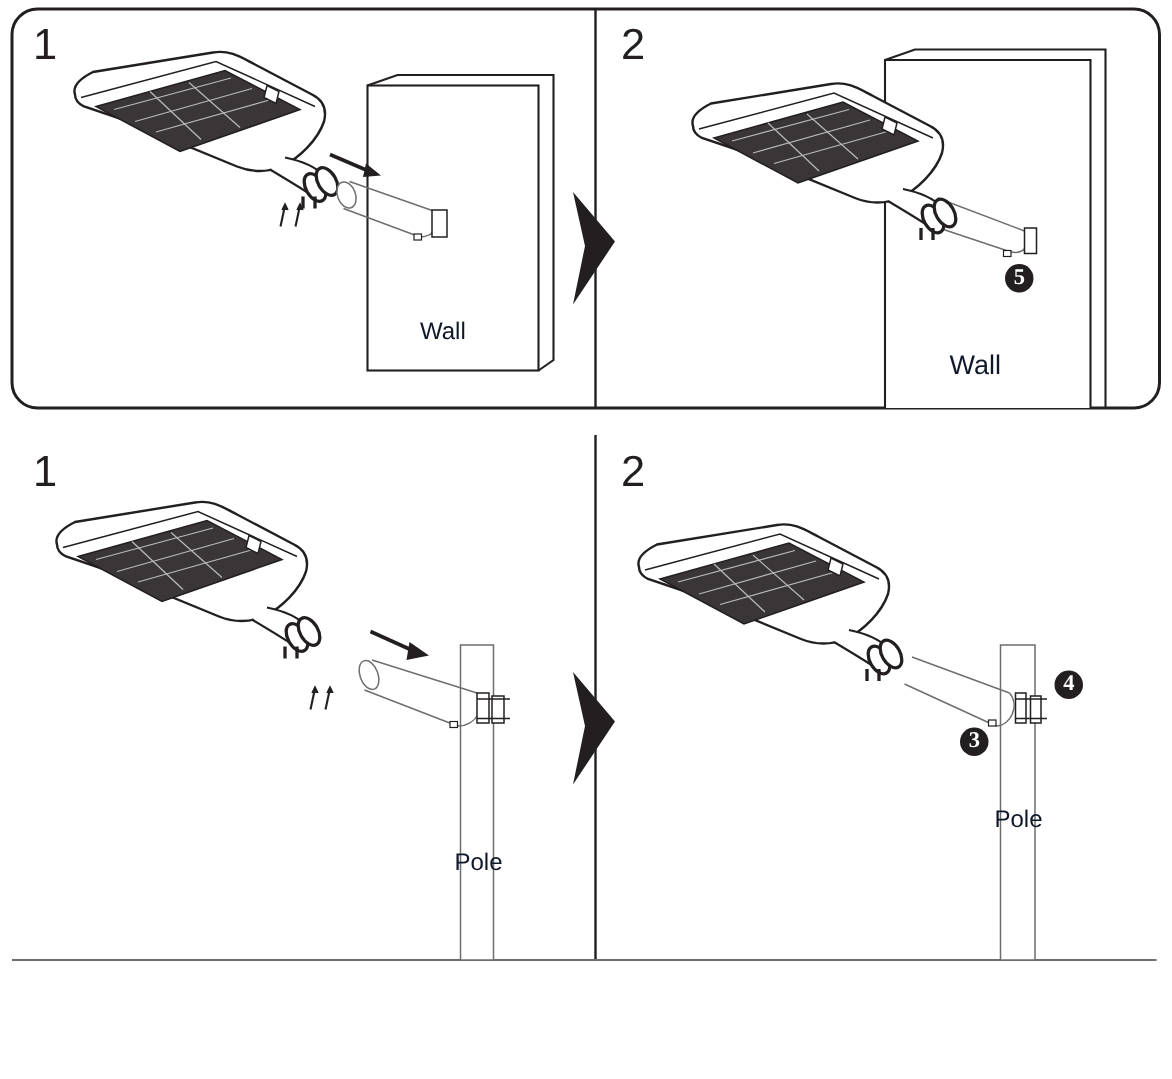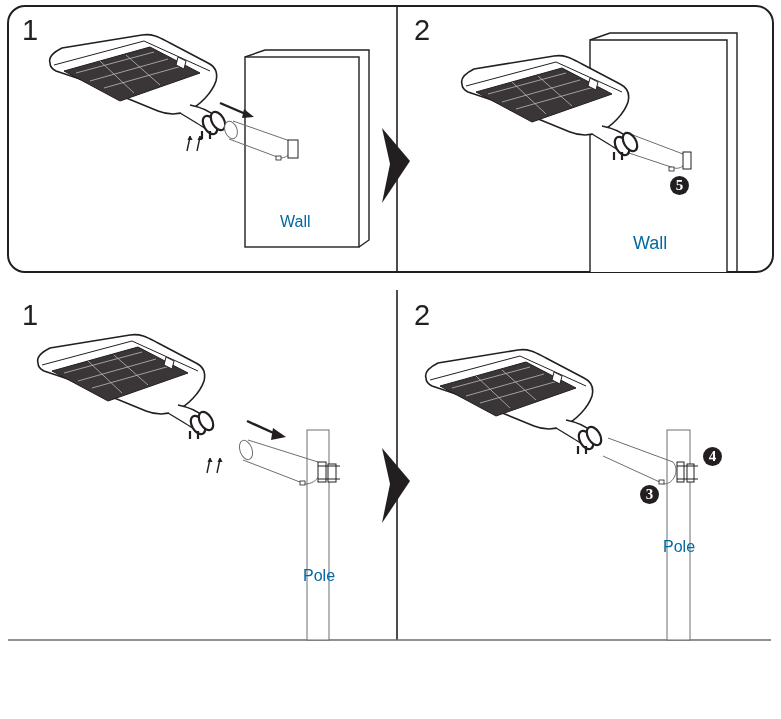--- a/index.html
+++ b/index.html
@@ -1,21 +1,21 @@
 <!DOCTYPE html>
 <html><head>
 <meta charset="utf-8">
 <style>
   html, body { margin:0; padding:0; background:#fff; }
   body { width:781px; height:719px; position:relative; overflow:hidden; font-family:"Liberation Sans", sans-serif; color:#231f20; }
   .panel { position:absolute; border:2px solid #231f20; border-radius:18px; box-sizing:border-box; background:#fff; }
   #panel-wall { left:7px; top:5px; width:767px; height:268px; }
   svg { position:absolute; left:0; top:0; overflow:visible; }
   .step-num { position:absolute; font-size:29px; font-weight:400; color:#231f20; }
-  .lbl { position:absolute; font-size:16px; color:#0369a1; }
+  .lbl { position:absolute; font-size:16px; color:#0f172a; }
   .callout { position:absolute; width:19px; height:19px; border-radius:50%; background:#231f20; color:#fff; font-family:"Liberation Serif", serif; font-size:15px; font-weight:700; text-align:center; line-height:19px; }
 </style>
 </head>
 <body>
 
 <div class="panel" id="panel-wall"></div>
 <svg width="781" height="719">
   <defs>
     <g id="lamp">
 

